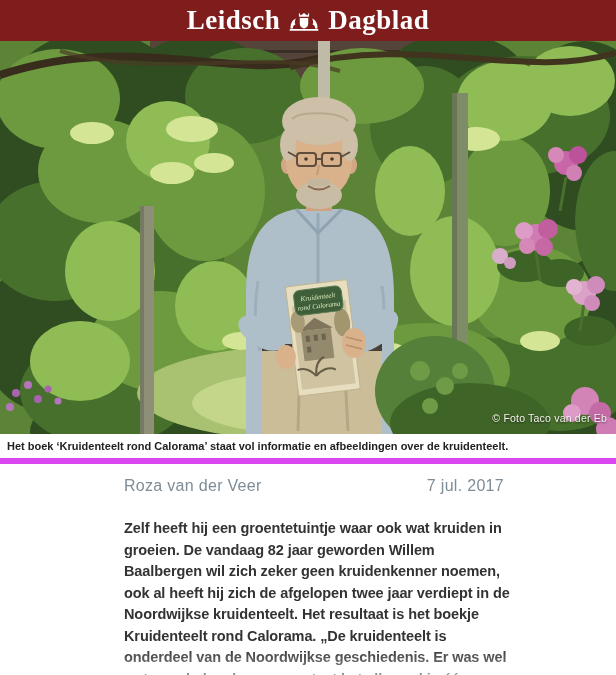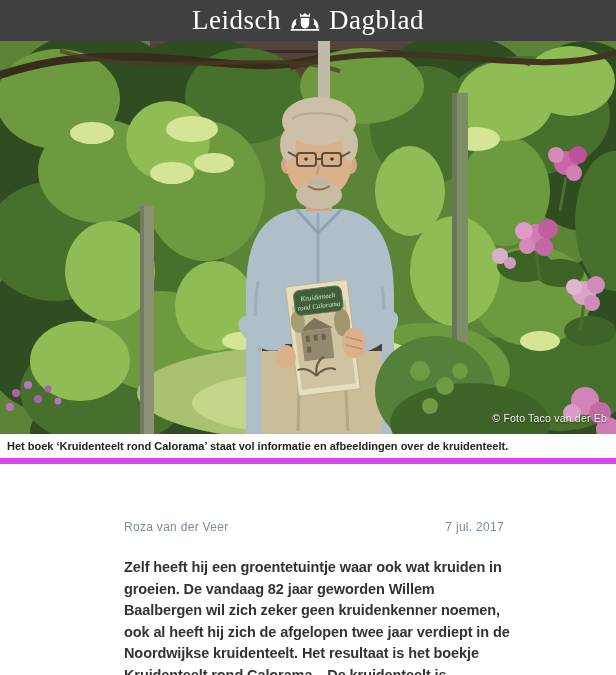--- a/index.html
+++ b/index.html
@@ -2,22 +2,22 @@
 <html><head>
 <meta charset="utf-8">
 <style>
   * { box-sizing: border-box; }
   html,body { margin:0; padding:0; }
   body {
     width:616px; height:675px; overflow:hidden; background:#fff;
     font-family:"Liberation Sans", sans-serif;
   }
   .masthead {
-    height:41px; background:#404040;
-    display:flex; align-items:center; justify-content:center;
+    height:41px; background:#7f1d1d;
+    display:flex; align-items:center; justify-content:center;font-weight:bold;
   }
   .logo {
     display:flex; align-items:center; gap:7px;
     color:#fff; font-family:"Liberation Serif", serif;
     font-size:27px; letter-spacing:.5px; text-decoration:none;
   }
   .crest { display:inline-flex; align-items:flex-end; }
   .photo { position:relative; width:616px; height:393px; overflow:hidden; }
   .photo svg { display:block; }
   .credit {
@@ -27,21 +27,21 @@
     text-align:right;
   }
   .caption {
     background:#fff; padding:6px 8px 6px 7px;
     font-size:11px; font-weight:bold; color:#222;
     border-bottom:6px solid #d946ef;
   }
   .article { padding:13px 100px 0 124px; }
   .byline {
     display:flex; justify-content:space-between; align-items:baseline;
-    color:#7e8c96; font-size:12px; letter-spacing:.3px; padding-right:12px;margin-top:43px;
+    color:#7e8c96; font-size:16px; letter-spacing:.3px; padding-right:12px;
   }
   .body-wrap { position:relative; margin-top:23px; }
   .body-text {
     font-size:14.5px; font-weight:bold; line-height:21.5px;
     color:#333; letter-spacing:-0.1px; margin:0;
   }
   .fade-out {
     position:absolute; left:0; right:0; bottom:-6px; height:70px;
     background:linear-gradient(to bottom,
       rgba(255,255,255,0) 0%, rgba(255,255,255,.5) 40%,

